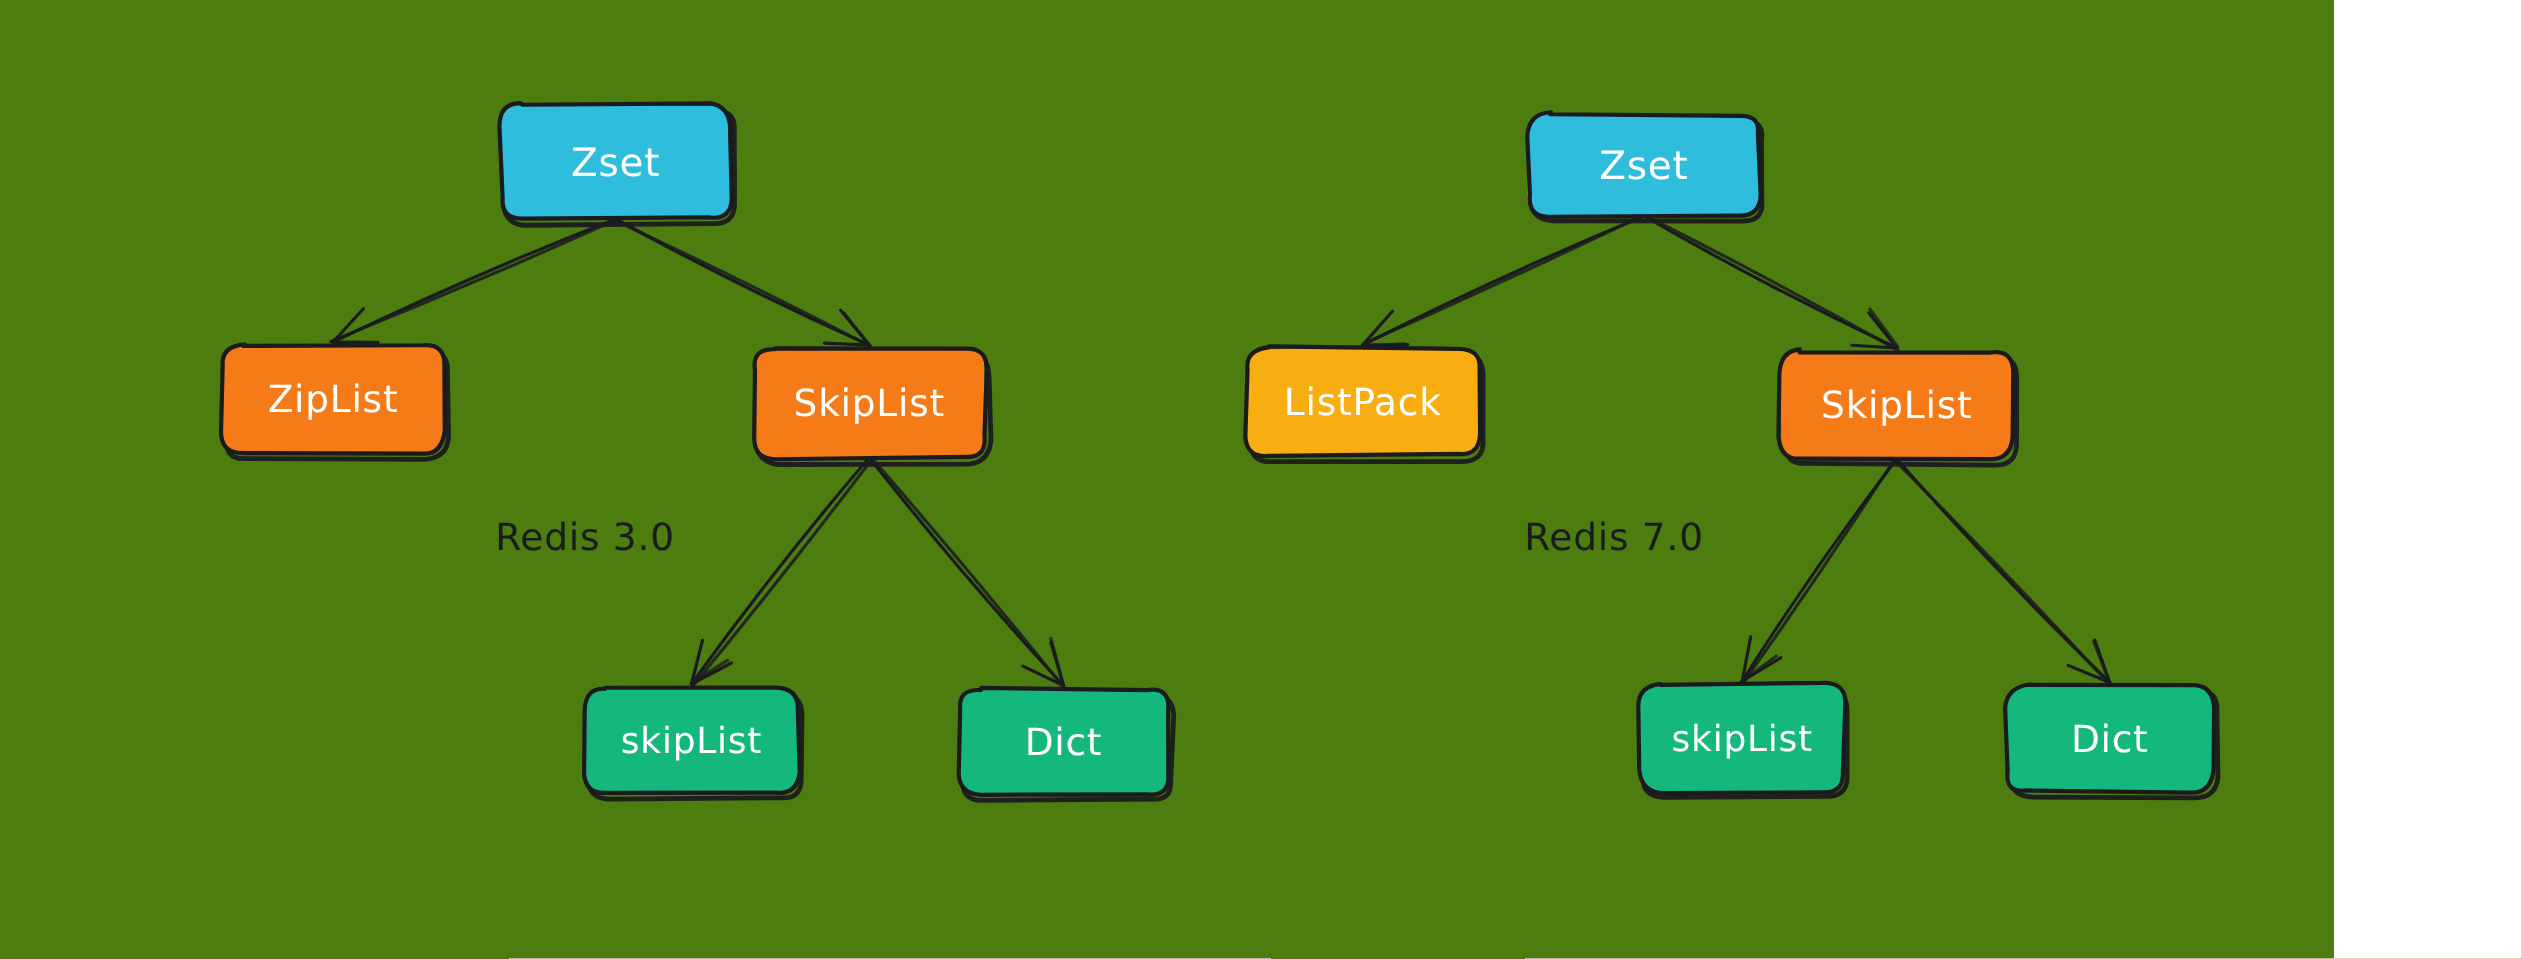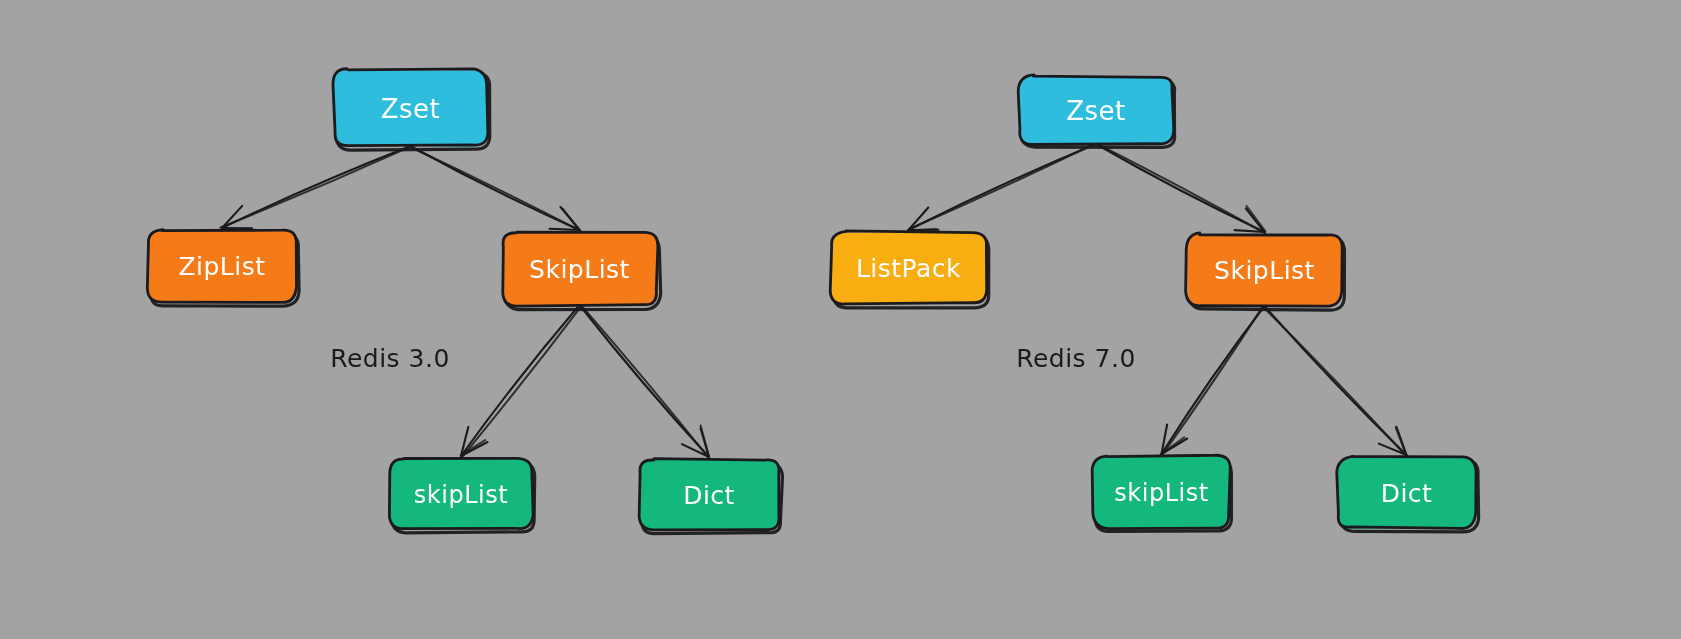--- a/index.html
+++ b/index.html
@@ -6,23 +6,23 @@
   html, body {
     margin: 0;
     padding: 0;
     background: #ffffff;
   }
   body {
     font-family: "DejaVu Sans", sans-serif;
   }
   #canvas {
     position: relative;
-    width: 1681px;
+    width: 1556px;
     height: 639px;
-    background: #a3a3a3;
+    background: #4d7c0f;
     overflow: hidden;
   }
   #diagram-svg {
     position: absolute;
     left: 0;
     top: 0;
     width: 1681px;
     height: 639px;
     display: block;
   }

